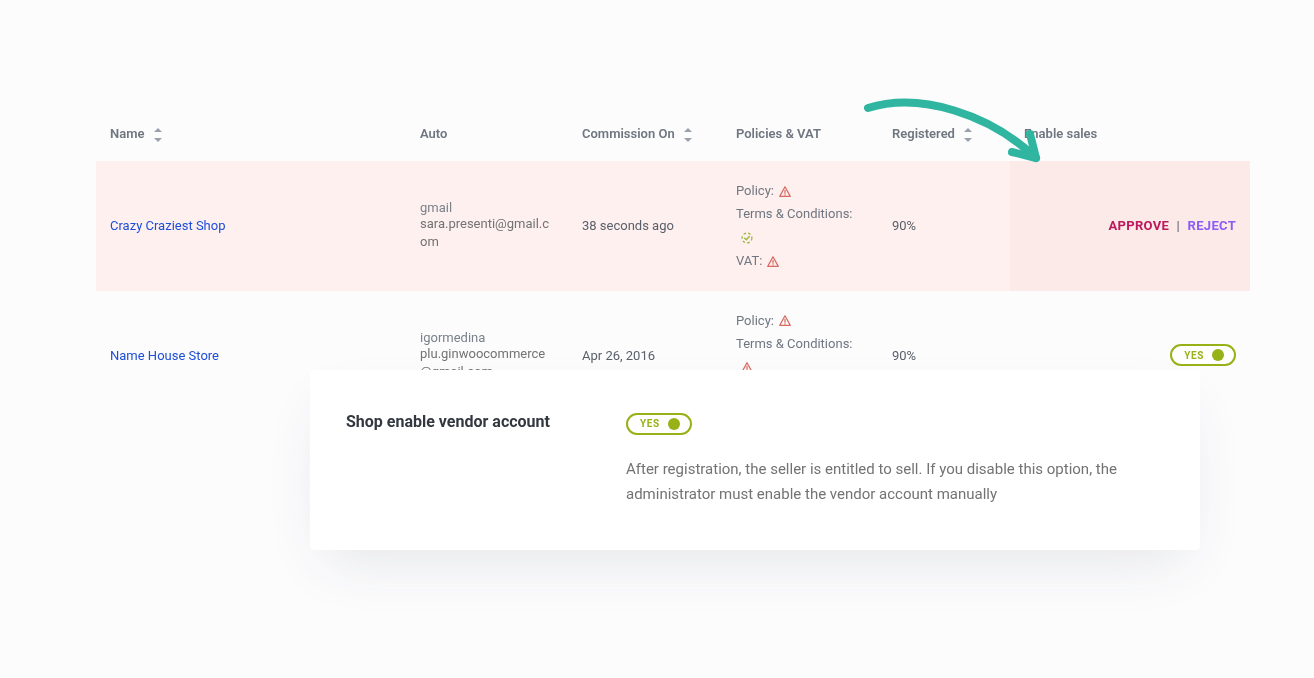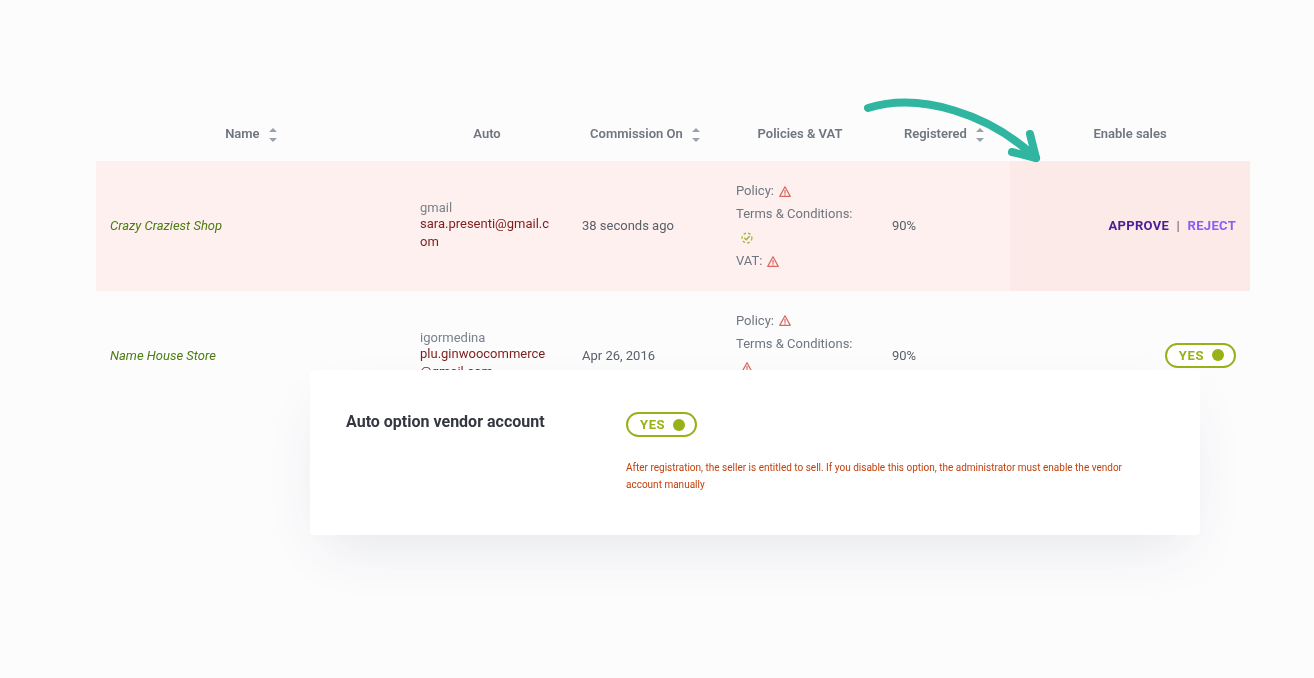--- a/index.html
+++ b/index.html
@@ -20,21 +20,21 @@
     top: 114px;
     width: 1154px;
   }
 
   .table {
     width: 100%;
     border-collapse: collapse;
   }
 
   .thead-row th {
-    text-align: center;
+    text-align: left;
     font-size: 13px;
     font-weight: 600;
     color: #6f7680;
     padding: 12px 14px 20px 14px;
   }
   .th-enable { text-align: right; }
 
   .sort {
     display: inline-block;
     margin-left: 6px;
@@ -57,27 +57,26 @@
   .row td {
     font-size: 13px;
     color: #5a606a;
     padding: 18px 14px;
     vertical-align: middle;
   }
   .row.pending td { background: #fdf0ef; }
   .row.pending td:last-child { background: #fceae8; }
 
   .name-link {
-    color: #4d7c0f;
+    color: #1d4ed8;
     text-decoration: none;
-    font-style: italic;
   }
   .owner-user { color: #7b828c; }
   .owner-mail {
-    color: #7f1d1d;
+    color: #737373;
     text-decoration: none;
     display: block;
     max-width: 140px;
     word-break: break-all;
     line-height: 1.4;
   }
 
   .pv { line-height: 1.8; }
   .pv span.lbl { font-weight: 400; color: #6f7680; }
 
@@ -92,32 +91,32 @@
     vertical-align: middle;
     margin-left: 4px;
   }
 
   .actions {
     text-align: right;
     font-weight: 700;
     font-size: 13px;
     letter-spacing: 0.3px;
   }
-  .approve { color: #4c1d95; cursor: pointer; }
+  .approve { color: #be185d; cursor: pointer; }
   .sep { color: #5a606a; margin: 0 4px; font-weight: 400; }
   .reject { color: #8b5cf6; cursor: pointer; }
 
   .yes-pill {
     display: inline-flex;
     align-items: center;
     border: 2px solid #97b216;
     border-radius: 999px;
     padding: 3px 10px 3px 12px;
     font-weight: 700;
-    font-size: 13px;
+    font-size: 10px;
     color: #97b216;
     letter-spacing: 0.6px;
     cursor: pointer;
     background: #fff;
   }
   .yes-pill .dot {
     width: 12px; height: 12px;
     background: #97b216;
     border-radius: 50%;
     margin-left: 8px;
@@ -142,23 +141,23 @@
     flex-shrink: 0;
   }
   .card-title {
     font-size: 16px;
     font-weight: 700;
     color: #333840;
   }
   .card-right { flex: 1; }
   .card-desc {
     margin-top: 22px;
-    font-size: 10px;
+    font-size: 15px;
     line-height: 1.7;
-    color: #c2410c;
+    color: #737373;
   }
 
   
   .arrow {
     position: absolute;
     left: 860px;
     top: 96px;
     width: 200px;
     height: 90px;
     pointer-events: none;
@@ -240,21 +239,21 @@
   </table>
 </div>
 
 <svg class="arrow" viewBox="0 0 200 90">
   <path d="M8 12 C 60 -4, 130 18, 176 62" stroke="#2fb5a0" stroke-width="8" fill="none" stroke-linecap="round"></path>
   <path d="M176 62 L152 56 M176 62 L170 38" stroke="#2fb5a0" stroke-width="8" fill="none" stroke-linecap="round"></path>
 </svg>
 
 <div class="card">
   <div class="card-left">
-    <div class="card-title">Auto option vendor account</div>
+    <div class="card-title">Shop enable vendor account</div>
   </div>
   <div class="card-right">
     <span class="yes-pill">
       <span>YES</span>
       <span class="dot"></span>
     </span>
     <div class="card-desc">After registration, the seller is entitled to sell. If you disable this option, the administrator must enable the vendor account manually</div>
   </div>
 </div>
 

